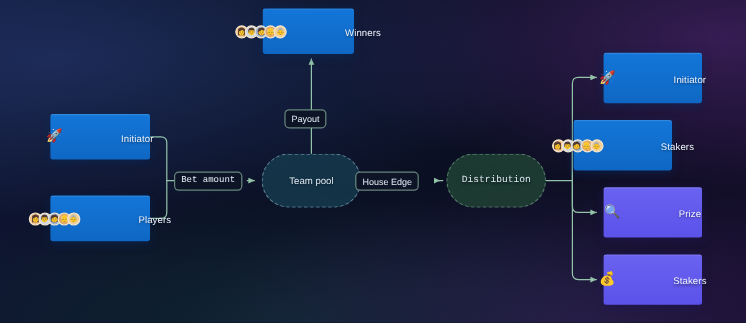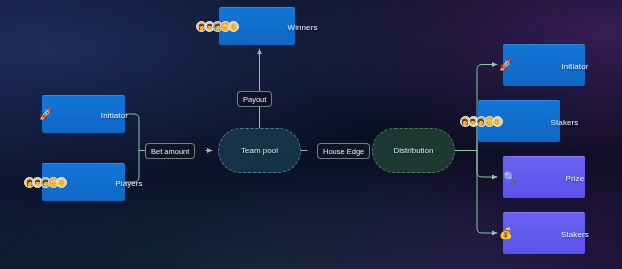--- a/index.html
+++ b/index.html
@@ -29,21 +29,21 @@
   .n-blue{background:linear-gradient(180deg,#1376d8 0%,#0f67c4 100%);
           box-shadow:0 2px 7px rgba(5,40,90,.55), inset 0 1px 0 rgba(255,255,255,.13);}
   .n-purple{background:linear-gradient(180deg,#6a62f0 0%,#5b52ea 100%);
             box-shadow:0 2px 7px rgba(30,20,90,.55), inset 0 1px 0 rgba(255,255,255,.16);}
 
   .pill{position:absolute;box-sizing:border-box;border-radius:999px;
         display:flex;align-items:center;justify-content:center;
         font-size:8px;color:#dde8f2;border:1px dashed rgba(150,185,205,.55);
         text-shadow:0 1px 2px rgba(0,0,0,.5);}
   .pill-blue{background:rgba(22,58,78,.82);}
-  .pill-green{background:rgba(32,64,52,.86);border-color:rgba(140,190,160,.5);}
+  .pill-green{background:rgba(32,64,52,.86);border-color:rgba(140,190,160,.5);font-family:Liberation Mono, monospace;}
 
   .elabel{position:absolute;box-sizing:border-box;
           border:1px solid rgba(160,205,180,.62);border-radius:4px;
           background:#0d1426;color:#e4edf6;font-size:7.5px;line-height:9px;
           padding:2.5px 5px;white-space:nowrap;
           display:flex;align-items:center;justify-content:center;}
 
   .avs{display:flex;align-items:center;height:12px;}
   .av{width:11px;height:11px;border-radius:50%;border:1.1px solid #f3e6cf;
       margin-left:-3px;box-sizing:border-box;
@@ -131,18 +131,18 @@
         <div class="lbl">Stakers</div>
       </div>
       <div class="node n-purple" style="left: 503px; top: 156px; width: 82px; height: 42px;">
         <div class="ico">🔍</div>
         <div class="lbl">Prize</div>
       </div>
       <div class="node n-purple" style="left: 503px; top: 212px; width: 82px; height: 42px;">
         <div class="ico">💰</div>
         <div class="lbl">Stakers</div>
       </div>
-      <div class="elabel" style="left: 145px; top: 143px;">Bet amount</div>
+      <div class="elabel" style="left: 145px; top: 143px; font-family: Liberation Mono, monospace;">Bet amount</div>
       <div class="elabel" style="left: 237px; top: 91px; text-align: right;">Payout</div>
-      <div class="elabel" style="left: 317px; top: 143px;">House Edge</div>
+      <div class="elabel" style="left: 296px; top: 143px;">House Edge</div>
     </div>
 
 </div>
 
 </body></html>

